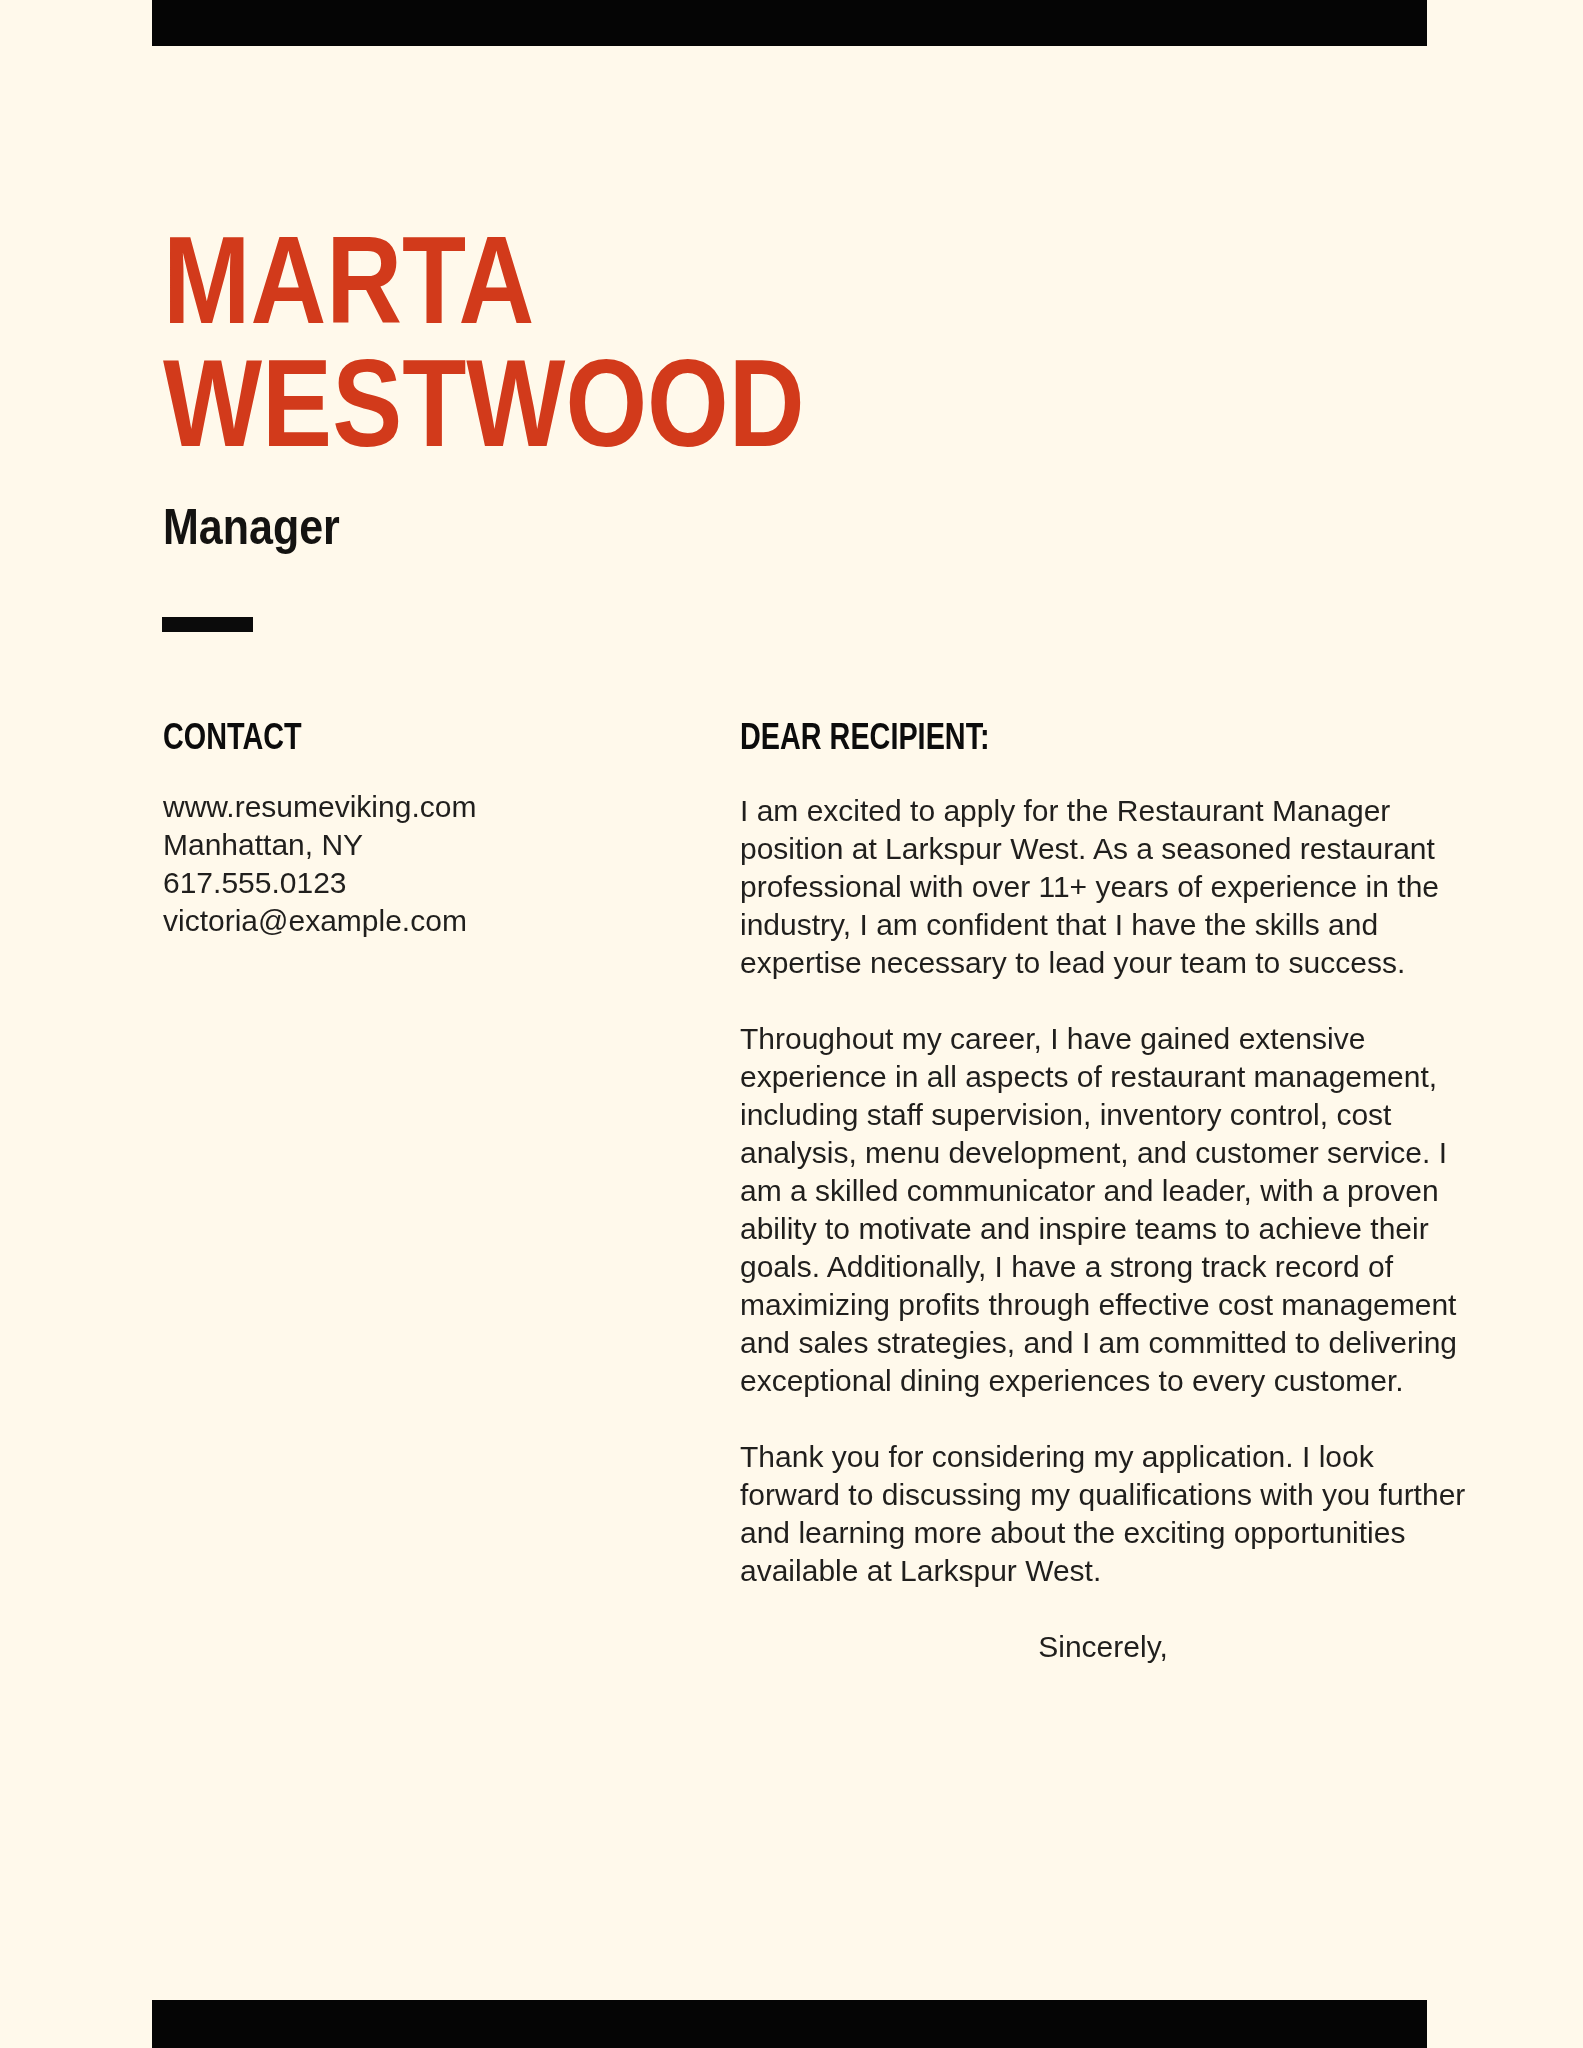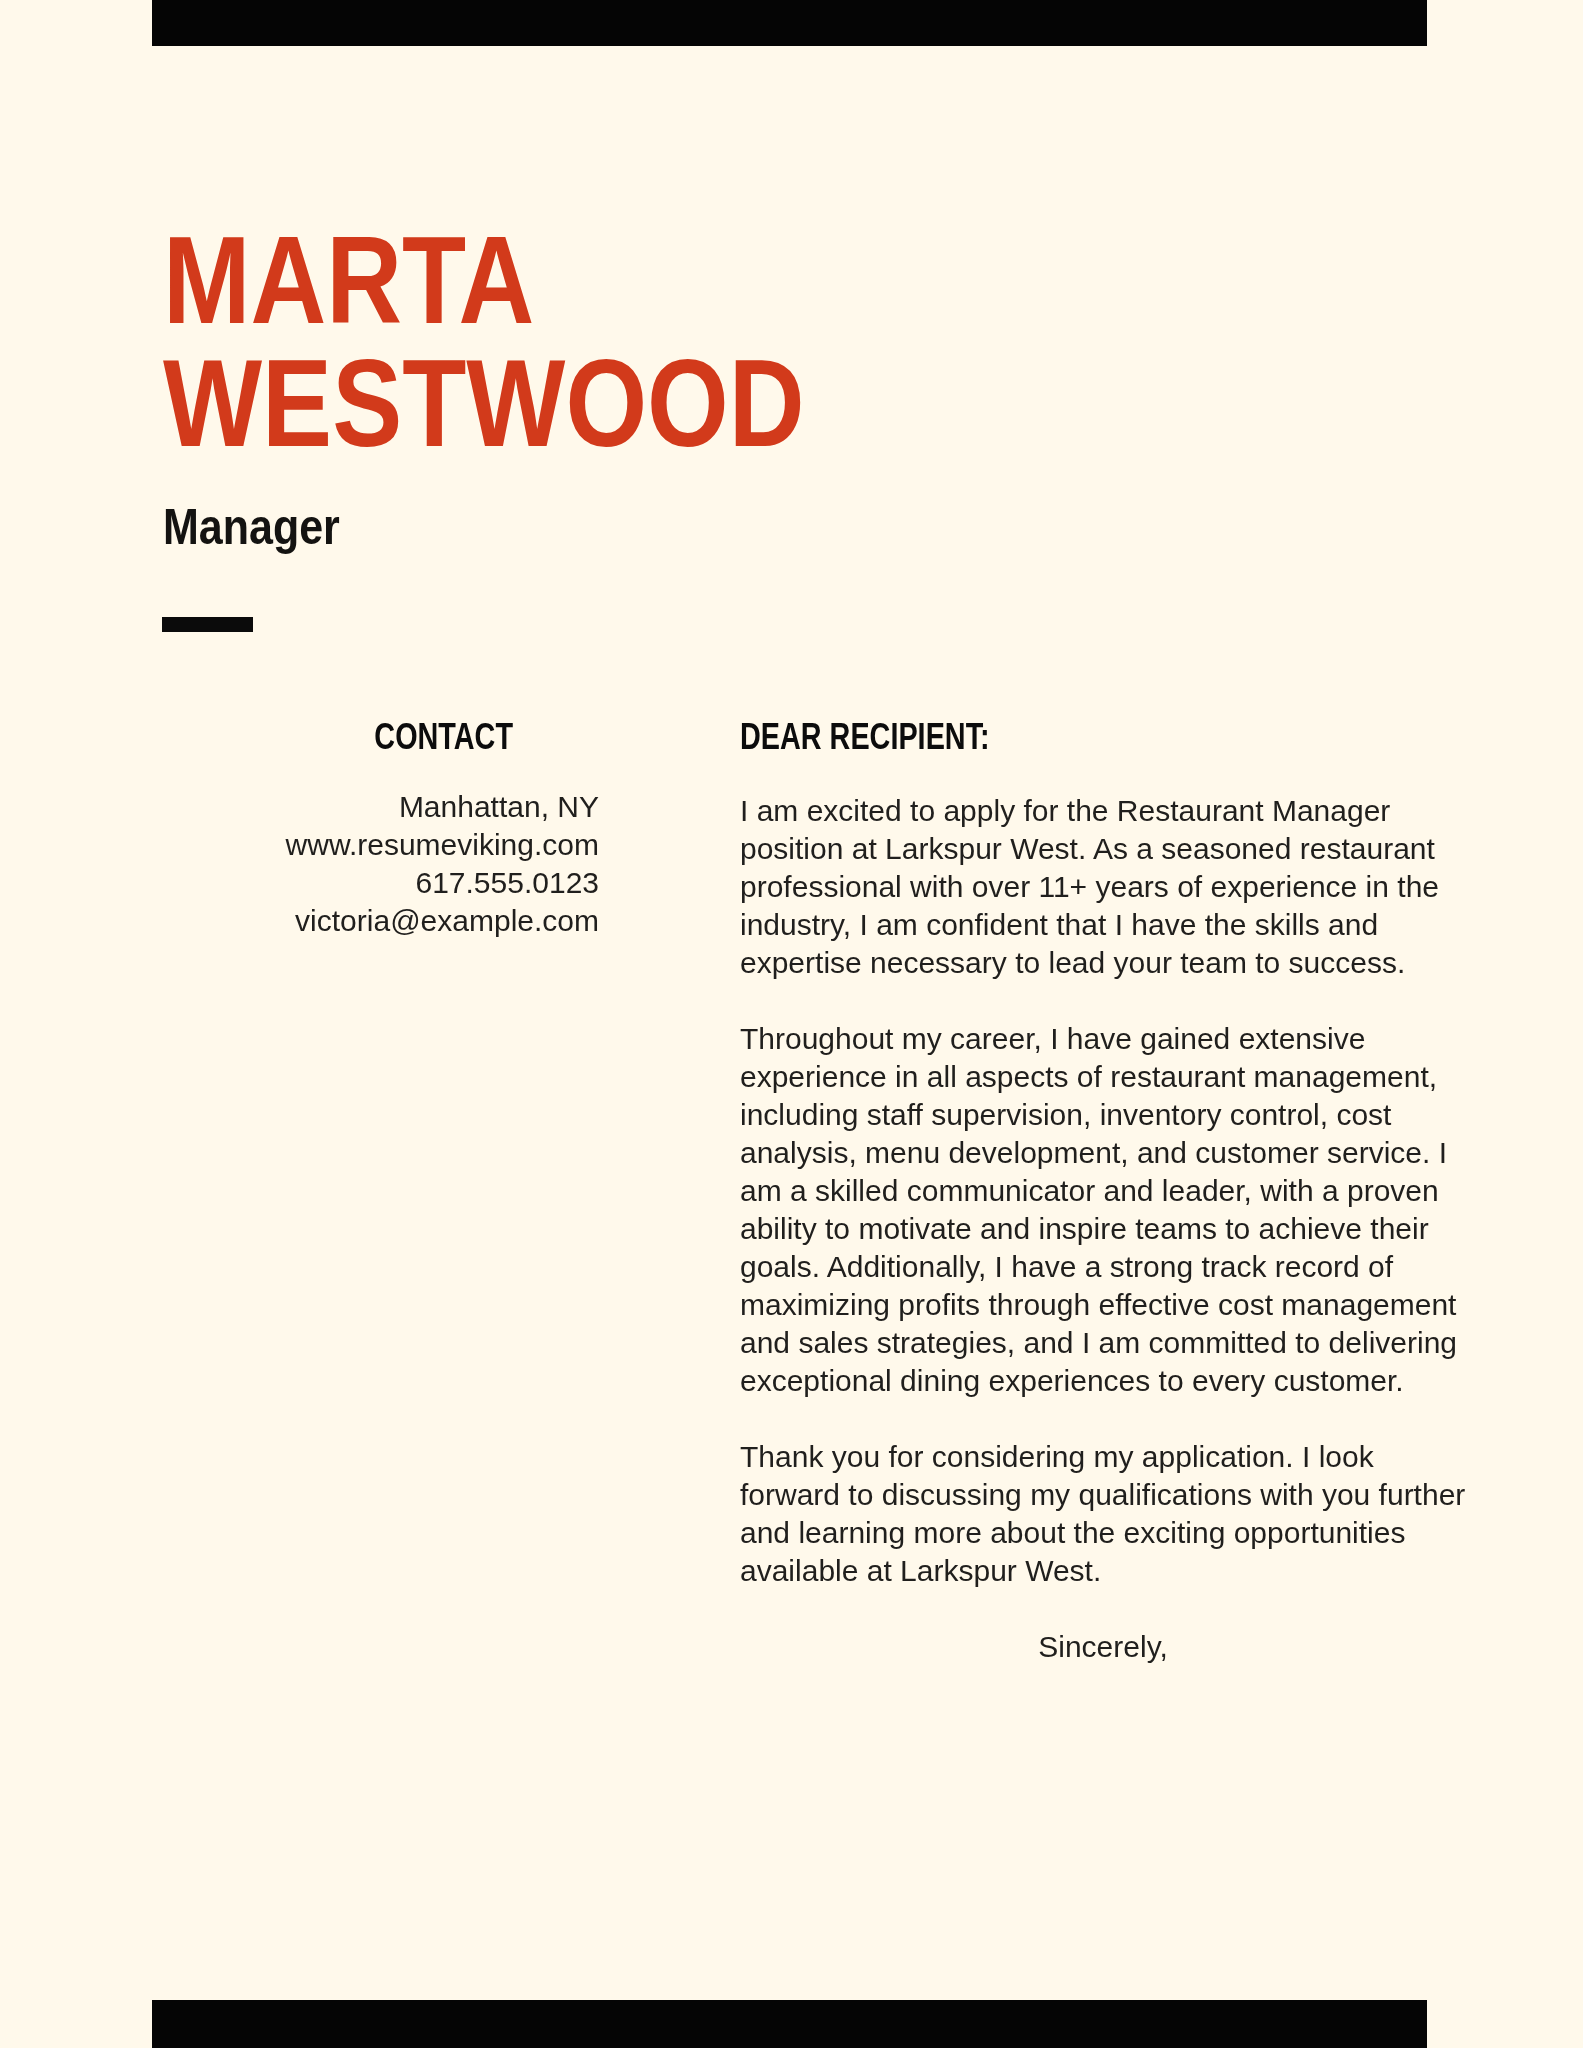--- a/index.html
+++ b/index.html
@@ -63,24 +63,23 @@
     font-size: 36px;
     line-height: 40px;
     font-weight: 700;
     transform: scaleX(0.80);
     transform-origin: left top;
     white-space: nowrap;
   }
 
   .contact-col {
     position: absolute;
-    left: 169px;
+    left: 163px;
     top: 717px;
     width: 430px;
-    text-align: right;
   }
   .contact-list {
     margin-top: 31px;
     color: #201f1d;
     font-size: 30px;
     line-height: 38px;
     font-weight: 400;
   }
 
   .letter-col {
@@ -109,22 +108,22 @@
     <span>WESTWOOD</span>
   </h1>
 
   <div class="job-title">Manager</div>
 
   <div class="title-divider"></div>
 
   <div class="contact-col">
     <h2 class="section-heading">CONTACT</h2>
     <div class="contact-list">
+      <div>www.resumeviking.com</div>
       <div>Manhattan, NY</div>
-      <div>www.resumeviking.com</div>
       <div>617.555.0123</div>
       <div>victoria@example.com</div>
     </div>
   </div>
 
   <div class="letter-col">
     <h2 class="section-heading">DEAR RECIPIENT:</h2>
     <p class="body-par first">I am excited to apply for the Restaurant Manager position at Larkspur West. As a seasoned restaurant professional with over 11+ years of experience in the industry, I am confident that I have the skills and expertise necessary to lead your team to success.</p>
     <p class="body-par">Throughout my career, I have gained extensive experience in all aspects of restaurant management, including staff supervision, inventory control, cost analysis, menu development, and customer service. I am a skilled communicator and leader, with a proven ability to motivate and inspire teams to achieve their goals. Additionally, I have a strong track record of maximizing profits through effective cost management and sales strategies, and I am committed to delivering exceptional dining experiences to every customer.</p>
     <p class="body-par">Thank you for considering my application. I look forward to discussing my qualifications with you further and learning more about the exciting opportunities available at Larkspur West.</p>

